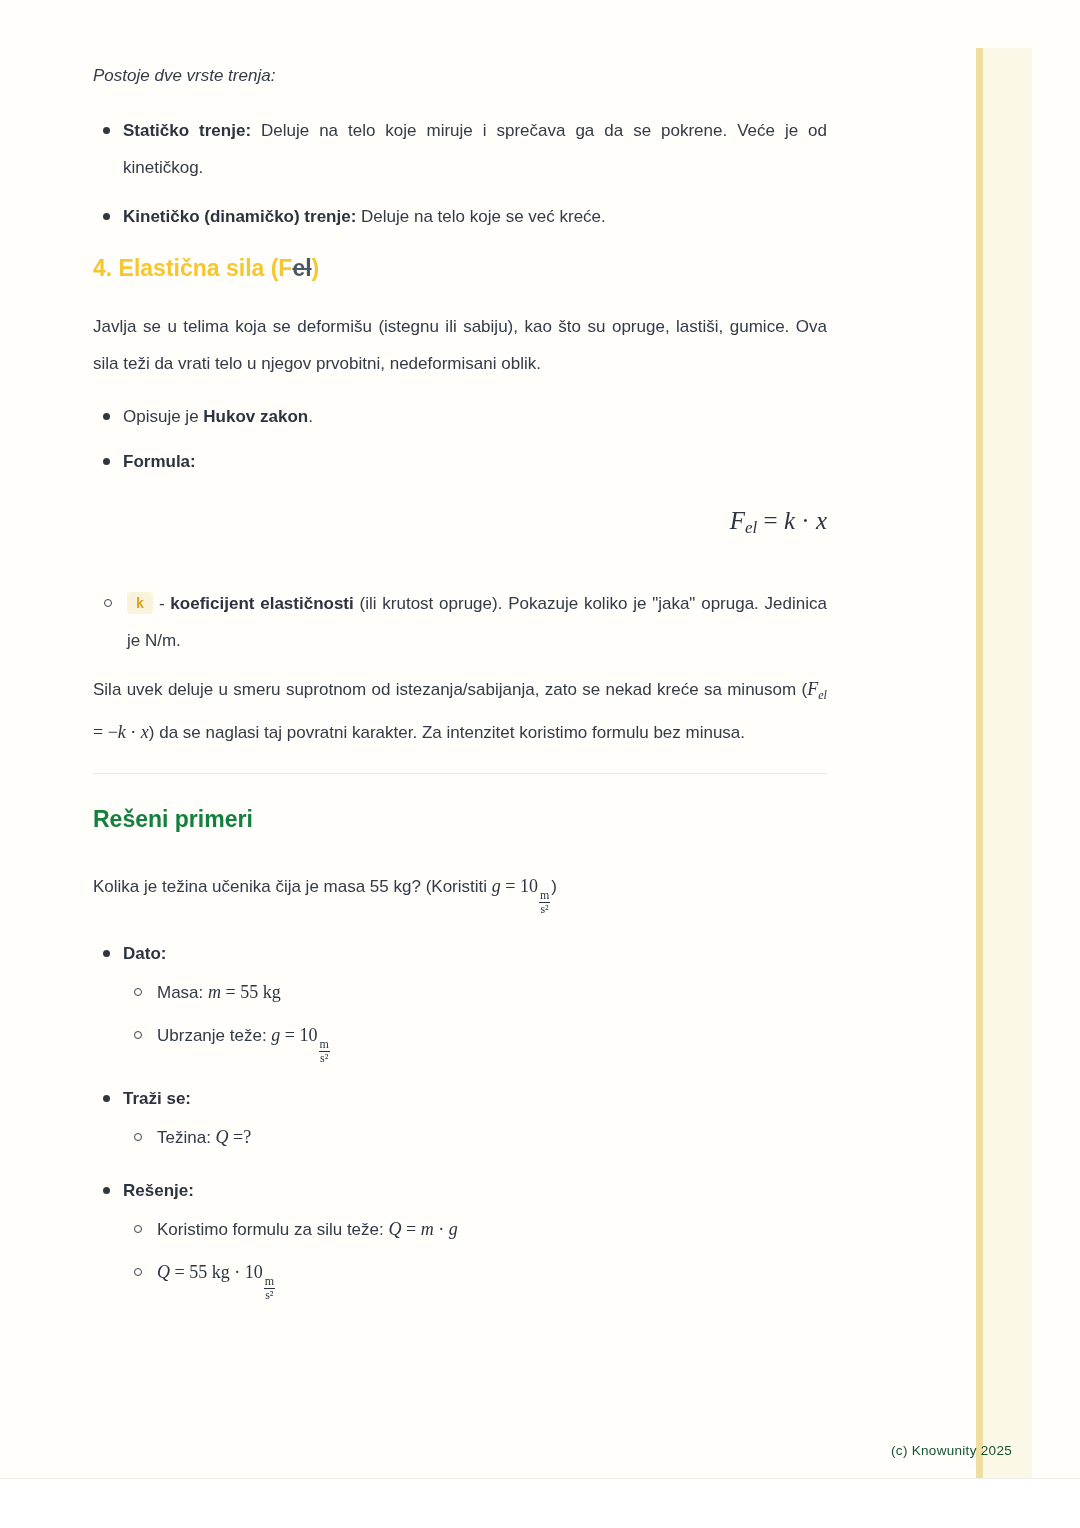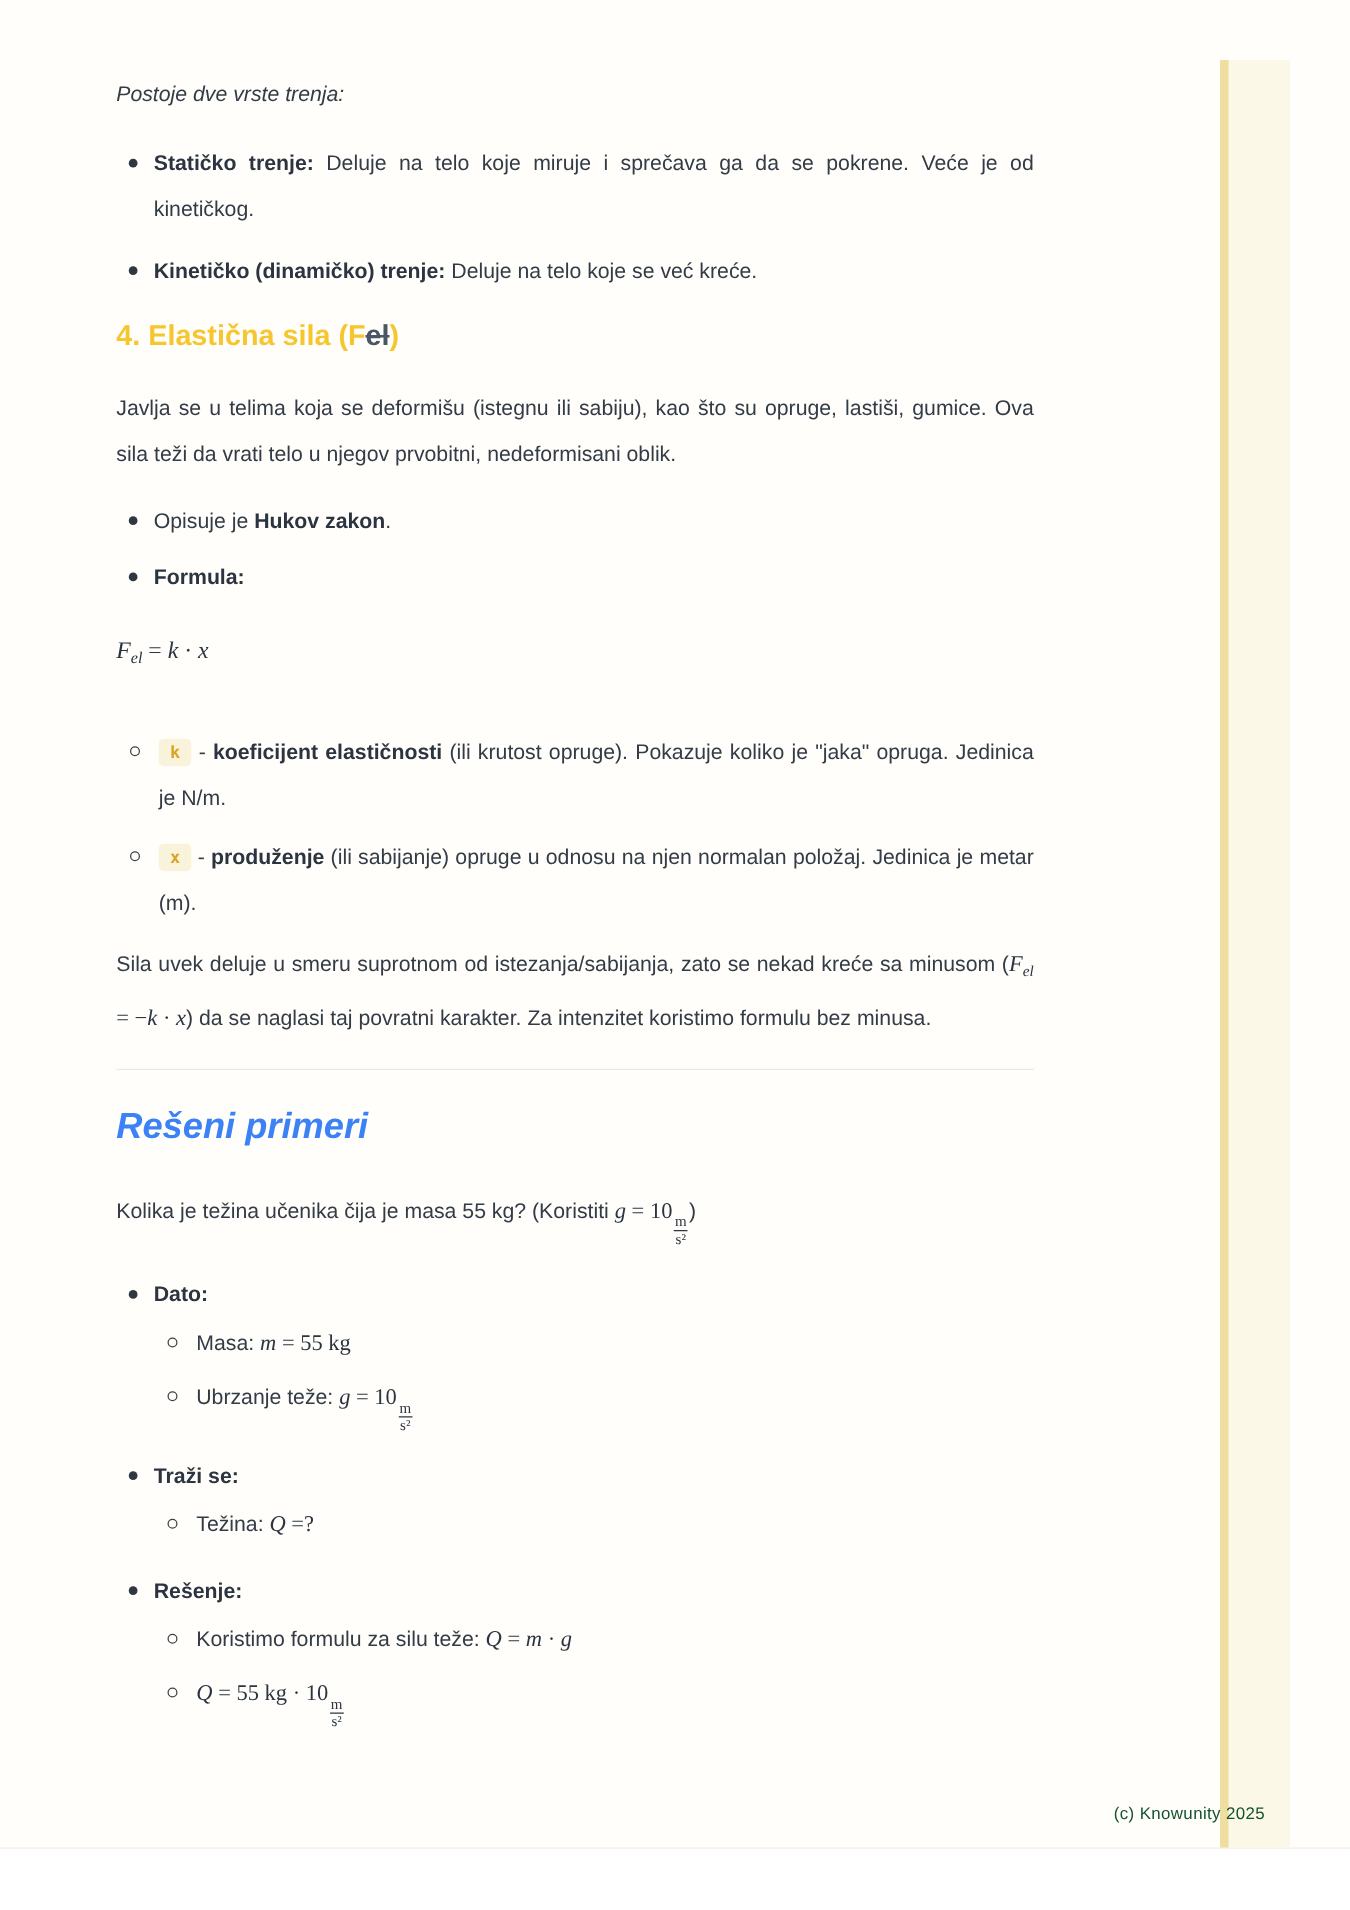--- a/index.html
+++ b/index.html
@@ -31,23 +31,22 @@
   p.intro{font-style:italic;margin-bottom:18px;text-align:left;}
   b,strong,.bold{font-weight:bold;color:#2B3440;}
 
   
   h2.sec{
     font-size:23px;line-height:31px;font-weight:bold;color:#F6C62E;
     margin:18px 0 24px 0;
   }
   h2.sec .struck{color:#4B5563;text-decoration:line-through;text-decoration-thickness:2px;}
   h1.big{
-    font-size:29px;line-height:38px;font-weight:bold;color:#3b82f6;
+    font-size:23px;line-height:38px;font-weight:bold;color:#15803d;
     margin:26px 0 0 0;
-    font-style:italic;
   }
   h3.sub{
     font-size:18.5px;line-height:25px;font-weight:bold;color:#2B3440;
     margin:28px 0 0 0;
   }
 
   
   ul{list-style:none;margin:0;padding:0;}
   ul.lv1 > li{
     position:relative;padding-left:30px;margin-bottom:12px;text-align:justify;
@@ -79,21 +78,21 @@
     font-family:"DejaVu Sans Mono", monospace;font-weight:bold;
     font-size:13.5px;line-height:20px;padding:1px 9px;border-radius:4px;
     vertical-align:1px;
   }
 
   
   .math{font-family:"Liberation Serif", serif;font-size:18px;color:#2B3440;}
   .math .i{font-style:italic;}
   .math sub{font-size:0.68em;font-style:italic;vertical-align:-4px;letter-spacing:0;}
   .formula-display{
-    text-align:left;margin:28px 0 44px 0;font-size:19px;line-height:26px;
+    text-align:right;margin:28px 0 44px 0;font-size:25px;line-height:26px;
   }
   .frac{
     display:inline-flex;flex-direction:column;align-items:center;
     vertical-align:-7px;line-height:1.05;font-size:12px;margin:0 1px;
     font-style:normal;
   }
   .frac .num{border-bottom:1px solid #2B3440;padding:0 1px;}
   .frac .den{padding:0 1px;}
 
   hr.divider{
@@ -141,23 +140,20 @@
       </li>
     </ul>
 
     <div class="formula-display math">
       <span class="i">F</span><sub>el</sub><span> = </span><span class="i">k</span><span> · </span><span class="i">x</span>
     </div>
 
     <ul class="lv2 kx">
       <li>
         <span class="badge">k</span><span> - </span><span class="bold">koeficijent elastičnosti</span><span> (ili krutost opruge). Pokazuje koliko je "jaka" opruga. Jedinica je N/m.</span>
-      </li>
-      <li>
-        <span class="badge">x</span><span> - </span><span class="bold">produženje</span><span> (ili sabijanje) opruge u odnosu na njen normalan položaj. Jedinica je metar (m).</span>
       </li>
     </ul>
 
     <p>
       <span>Sila uvek deluje u smeru suprotnom od istezanja/sabijanja, zato se nekad kreće sa minusom (</span><span class="math"><span class="i">F</span><sub>el</sub><span> = −</span><span class="i">k</span><span> · </span><span class="i">x</span></span><span>)</span><span> da se naglasi taj povratni karakter. Za intenzitet koristimo formulu bez minusa.</span>
     </p>
 
     <hr class="divider">
 
     <h1 class="big">Rešeni primeri</h1>

